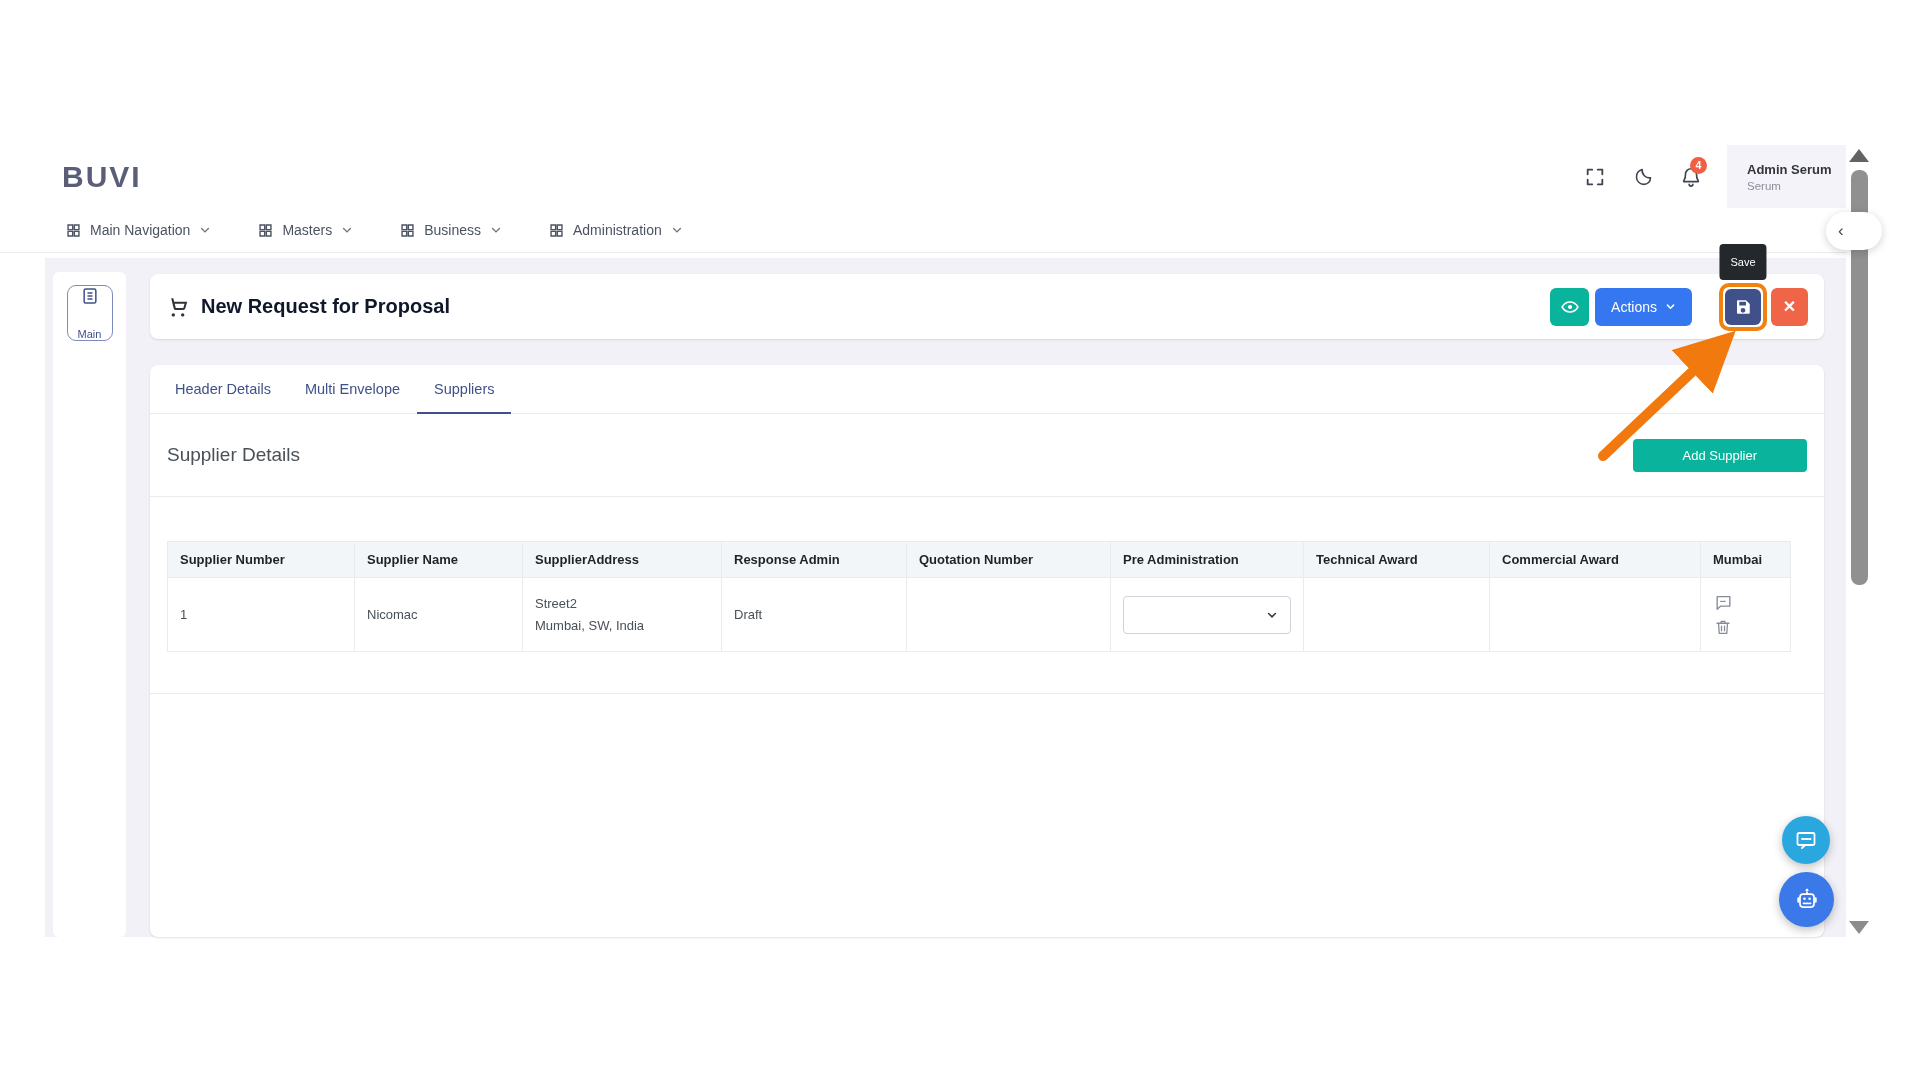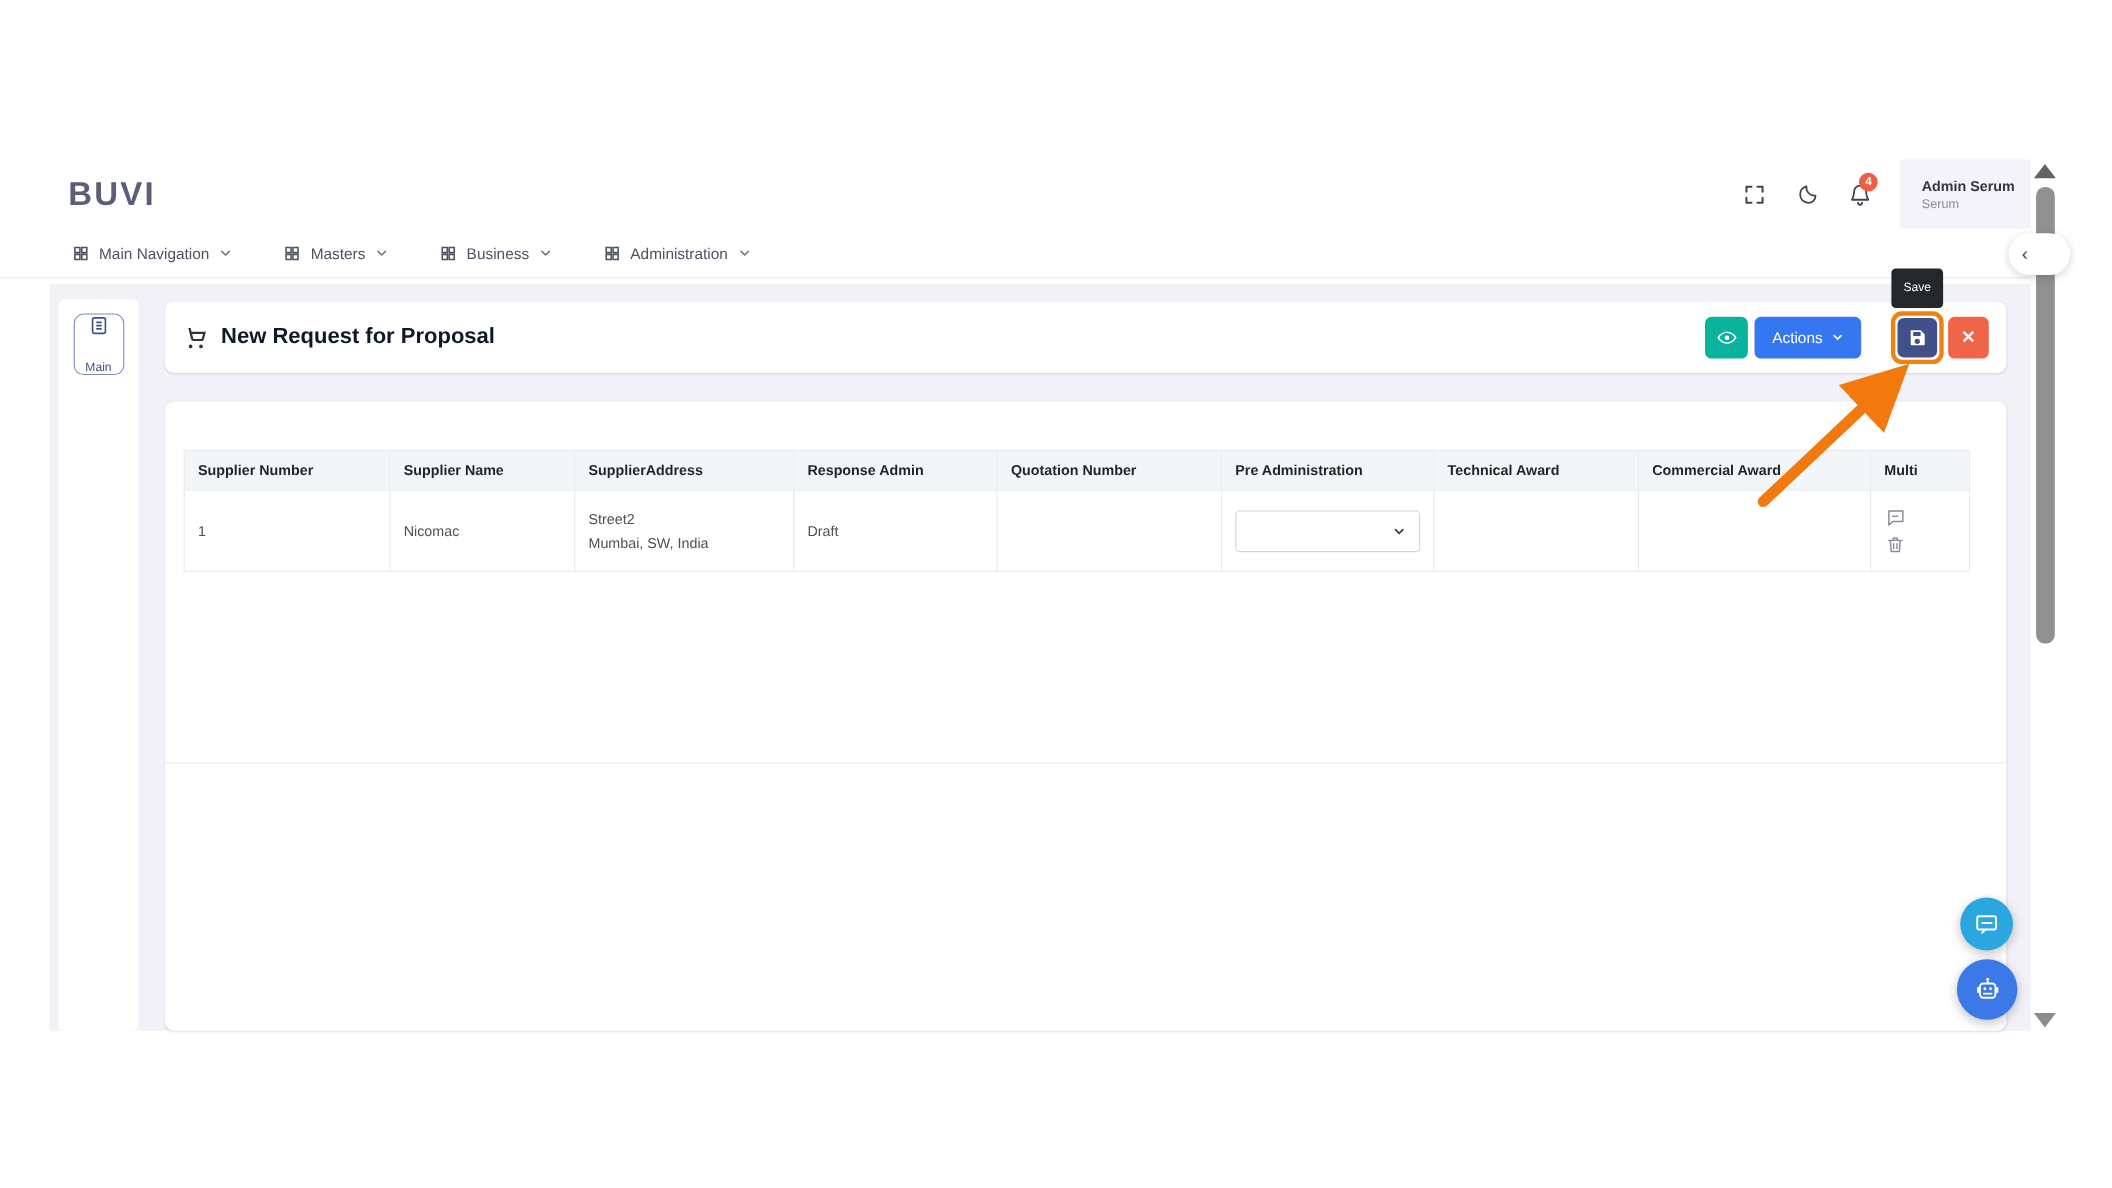--- a/index.html
+++ b/index.html
@@ -231,21 +231,38 @@
         </div>
       </div>
     </div>
     <div class="btn-close">
       <span>✕</span>
     </div>
   </div>
 </section>
 
 <section class="main-card" style="position:absolute;">
-
+  <div class="tabs">
+    <div class="tab">
+        <span>Header Details</span>
+      </div>
+    <div class="tab">
+        <span>Multi Envelope</span>
+      </div>
+    <div class="tab active">
+        <span>Suppliers</span>
+      </div>
+  </div>
+
+  <div class="section-row">
+    <h2 class="section-title" style="margin:0;font-size:19px;">Supplier Details</h2>
+    <div class="btn-add">
+      <span>Add Supplier</span>
+    </div>
+  </div>
 
   <div class="table-area">
     <table class="sup">
       <colgroup>
         <col style="width:187px">
           <col style="width:168px">
           <col style="width:199px">
           <col style="width:185px">
         <col style="width:204px">
           <col style="width:193px">
@@ -256,21 +273,21 @@
       <thead>
         <tr>
           <th>Supplier Number</th>
           <th>Supplier Name</th>
           <th>SupplierAddress</th>
           <th>Response Admin</th>
           <th>Quotation Number</th>
           <th>Pre Administration</th>
           <th>Technical Award</th>
           <th>Commercial Award</th>
-          <th>Multi</th>
+          <th>Mumbai</th>
         </tr>
       </thead>
       <tbody>
         <tr>
           <td>1</td>
           <td>Nicomac</td>
           <td>
             <div class="addr">
               <div>Street2</div>
               <div>Mumbai, SW, India</div>

